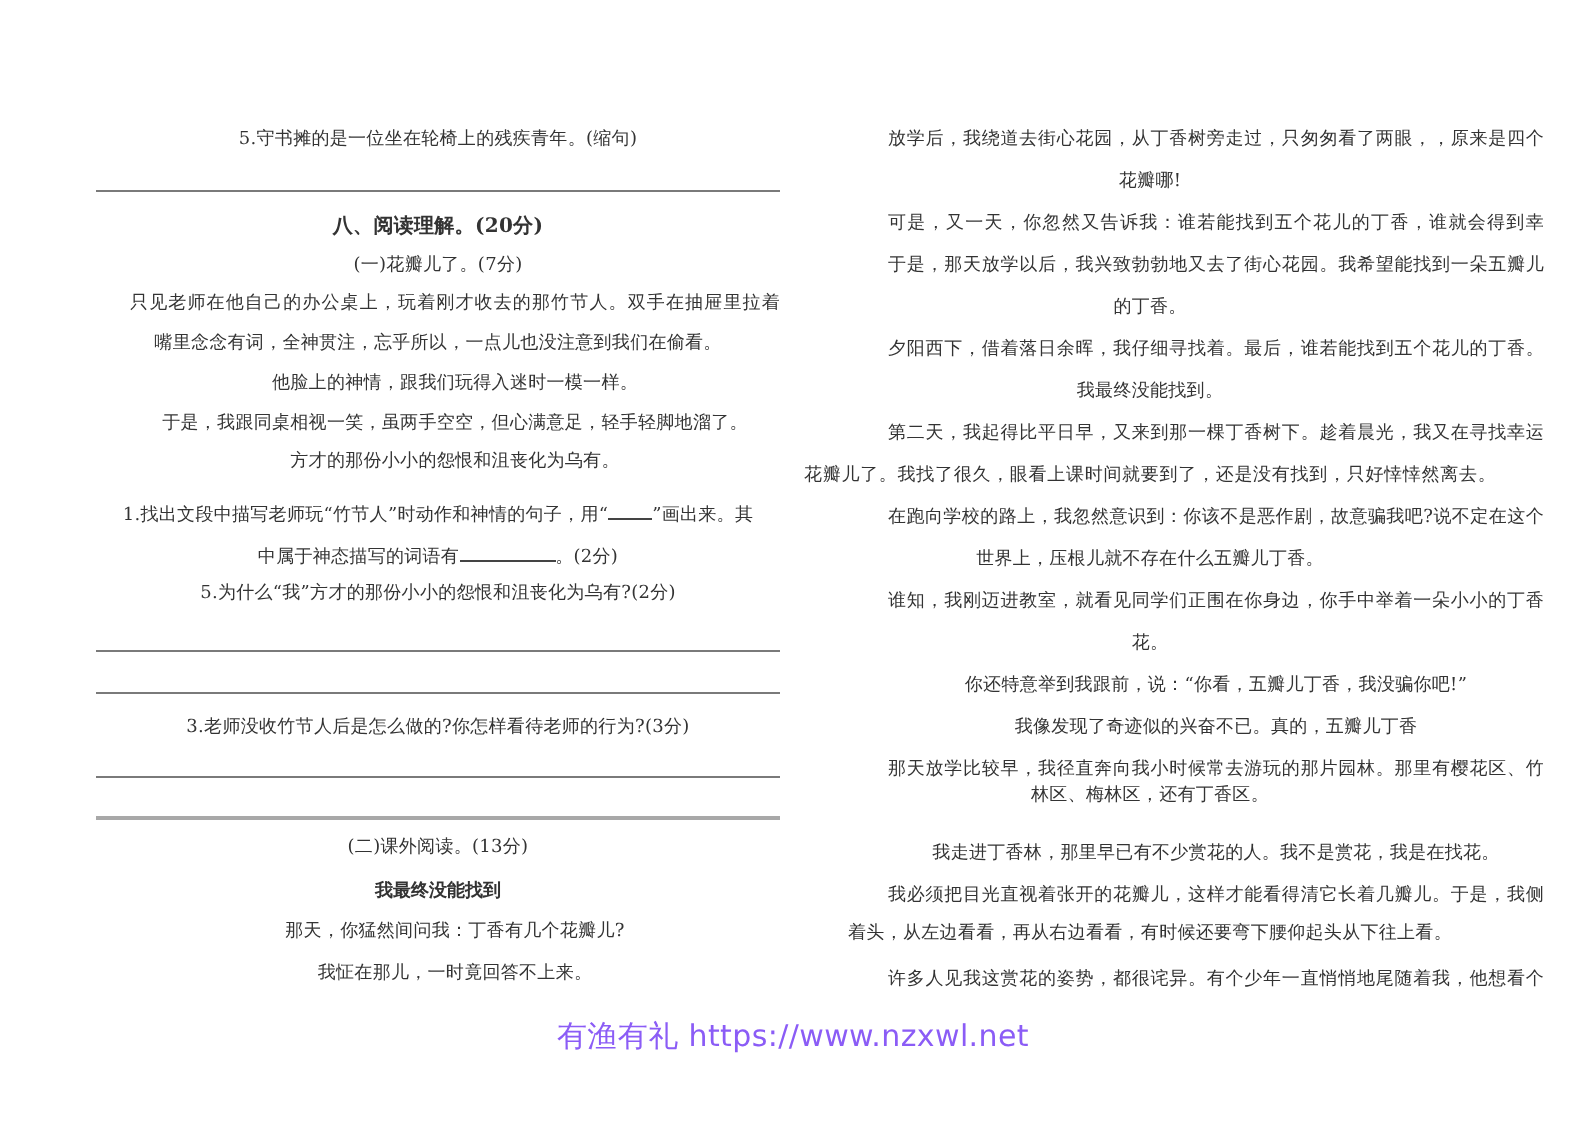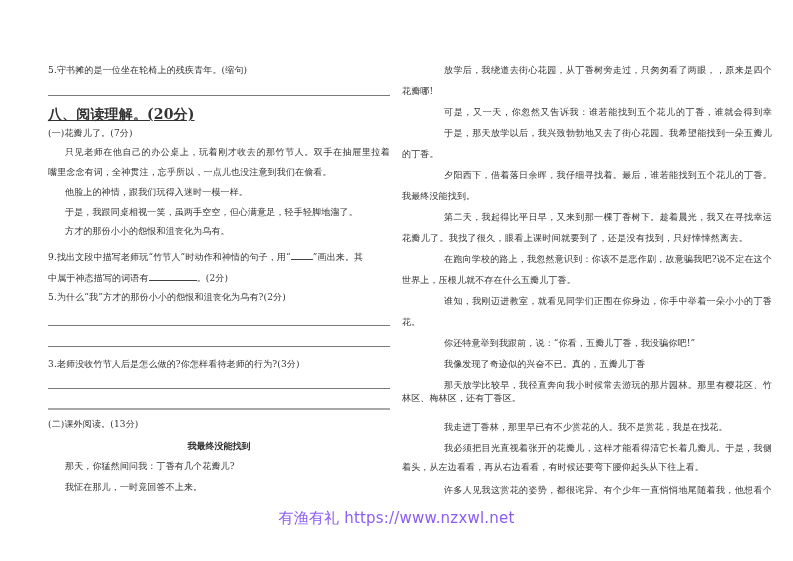--- a/index.html
+++ b/index.html
@@ -3,30 +3,30 @@
   <meta charset="utf-8">
   <style>
     html, body { margin: 0; padding: 0; }
     body {
       width: 793px; height: 561px; position: relative; overflow: hidden;
       background: #ffffff; color: #333333;
       font-family: "DejaVu Serif", "Liberation Serif", serif;
     }
     .ln {
       position: absolute; font-size: 9px; line-height: 12px; height: 12px;
-      white-space: nowrap; letter-spacing: 0.15px;
+      white-space: nowrap; letter-spacing: 0.15px; text-align: center;
     }
     .col-l { left: 48px; width: 342px; }
     .col-l.ind { left: 65px; width: 325px; }
     .col-r { left: 402px; width: 346px; }
     .col-r.ind { left: 444px; width: 328px; }
     .just { text-align: justify; text-align-last: justify; white-space: normal; overflow: hidden; }
     .rule { position: absolute; left: 48px; width: 342px; height: 0; border-top: 1px solid #7a7a7a; }
     .rule.thick { border-top: 2px solid #a8a8a8; }
-    .bold { font-weight: bold; font-size: 14px; text-decoration: underline; }
+    .bold { font-weight: bold; font-size: 10px; }
     .title {
       position: absolute; left: 48px; width: 342px; text-align: center;
       font-family: "DejaVu Sans", "Liberation Sans", sans-serif; font-weight: bold;
       font-size: 9px; line-height: 12px;
     }
     .blank { display: inline-block; border-bottom: 1px solid #444; height: 9px; vertical-align: baseline; }
     .blank.short { width: 22px; }
     .blank.long { width: 48px; }
     .watermark {
       position: absolute; left: 0; width: 793px; top: 509px; text-align: center;
@@ -43,21 +43,21 @@
 <div class="ln col-l bold" style="top:108px">八、阅读理解。(20分)</div>
 <div class="ln col-l" style="top:127px">(一)花瓣儿了。(7分)</div>
 
 <div class="ln col-l ind just" style="top:146px">只见老师在他自己的办公桌上，玩着刚才收去的那竹节人。双手在抽屉里拉着线，</div>
 <div class="ln col-l" style="top:166px">嘴里念念有词，全神贯注，忘乎所以，一点儿也没注意到我们在偷看。</div>
 <div class="ln col-l ind" style="top:186px">他脸上的神情，跟我们玩得入迷时一模一样。</div>
 <div class="ln col-l ind" style="top:206px">于是，我跟同桌相视一笑，虽两手空空，但心满意足，轻手轻脚地溜了。</div>
 <div class="ln col-l ind" style="top:225px">方才的那份小小的怨恨和沮丧化为乌有。</div>
 
 <div class="ln col-l" style="top:250px">
-  <span>9.找出文段中描写老师玩“竹节人”时动作和神情的句子，用“</span><span class="blank short"></span><span>”画出来。其</span>
+  <span>1.找出文段中描写老师玩“竹节人”时动作和神情的句子，用“</span><span class="blank short"></span><span>”画出来。其</span>
 </div>
 <div class="ln col-l" style="top:271px">
   <span>中属于神态描写的词语有</span><span class="blank long"></span><span>。(2分)</span>
 </div>
 <div class="ln col-l" style="top:291px">5.为什么“我”方才的那份小小的怨恨和沮丧化为乌有?(2分)</div>
 <div class="rule" style="top:325px"></div>
 <div class="rule" style="top:346px"></div>
 
 <div class="ln col-l" style="top:358px">3.老师没收竹节人后是怎么做的?你怎样看待老师的行为?(3分)</div>
 <div class="rule" style="top:388px"></div>

